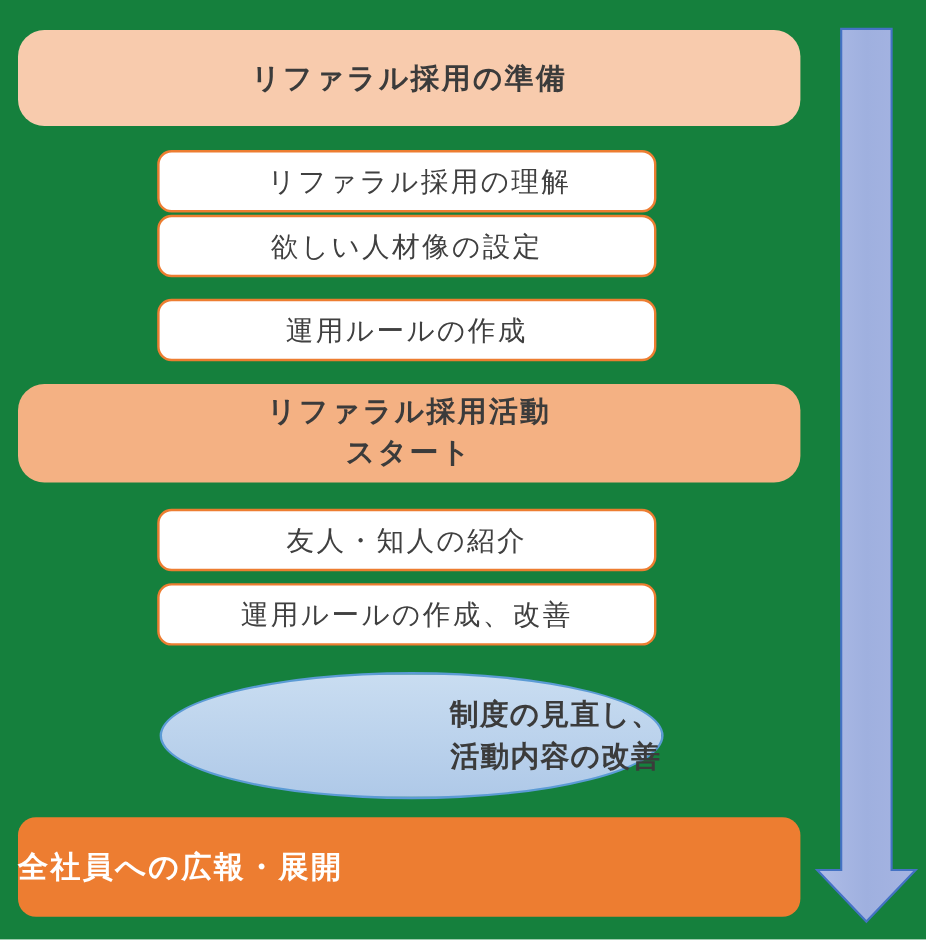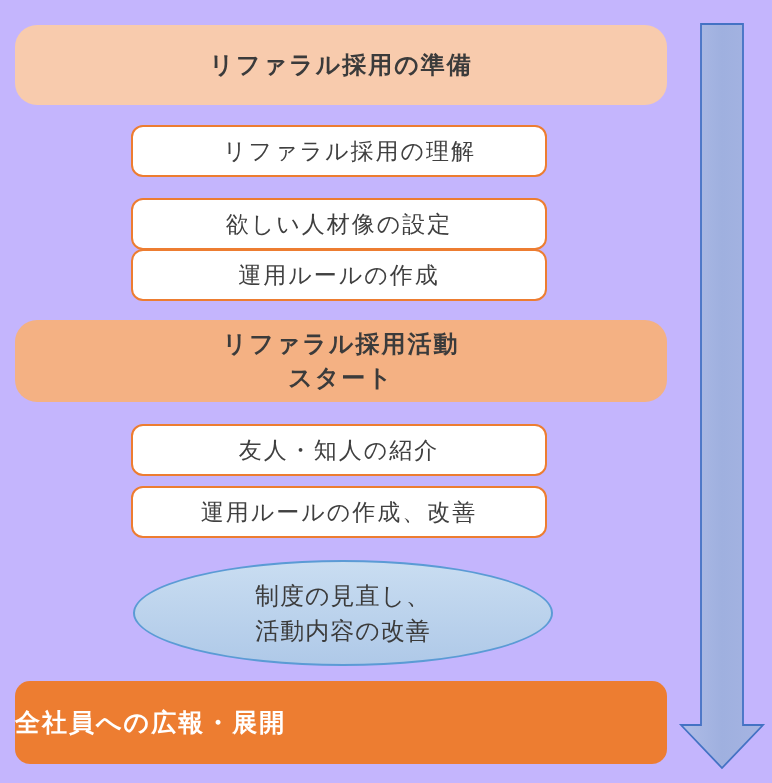--- a/index.html
+++ b/index.html
@@ -1,19 +1,19 @@
 <!DOCTYPE html>
 <html><head>
 <meta charset="utf-8">
 <style>
   html,body{margin:0;padding:0;background:#ffffff;}
   .canvas{
     position:relative;
     width:772px;height:783px;
-    background:#c4b5fd;
+    background:#15803d;
     font-family:"Liberation Sans","DejaVu Sans",sans-serif;
     overflow:hidden;
   }
   .abs{position:absolute;box-sizing:border-box;}
   .stage-header{
     left:15px;width:652px;
     border-radius:22px;
     display:flex;flex-direction:column;align-items:center;justify-content:center;
     text-align:center;
     font-weight:700;font-size:24px;letter-spacing:2px;color:#3b3b3b;
@@ -22,32 +22,32 @@
   #stage2-header{top:320px;height:82px;line-height:34px;}
   .step-box{
     left:131px;width:416px;height:52px;
     background:#ffffff;
     border:2px solid #ED7D31;
     border-radius:12px;
     display:flex;align-items:center;justify-content:center;
     font-weight:400;font-size:23px;letter-spacing:2px;color:#404040;
   }
   #step1{top:125px;padding-left:21px;}
-  #step2{top:198px;}
+  #step2{top:179px;}
   #step3{top:249px;}
   #step4{top:424px;}
   #step5{top:486px;}
   .review-ellipse{
     left:133px;top:560px;width:420px;height:106px;
     border-radius:50%;
     background:linear-gradient(to bottom,#C9DDF1 0%,#AFC9E8 100%);
     border:2px solid #5B9BD5;
-    display:flex;flex-direction:column;align-items:center;justify-content:center;
+    display:flex;flex-direction:column;align-items:flex-end;justify-content:center;
     text-align:center;
-    font-weight:400;font-size:24px;letter-spacing:1px;color:#3b3b3b;
+    font-weight:700;font-size:24px;letter-spacing:1px;color:#3b3b3b;
     line-height:35px;
   }
   .final-box{
     left:15px;top:681px;width:652px;height:83px;
     border-radius:15px;
     display:flex;align-items:center;justify-content:flex-start;
     font-weight:700;font-size:25px;letter-spacing:2px;color:#ffffff;
   }
   .arrow-layer{left:0;top:0;width:772px;height:783px;pointer-events:none;}
 </style>

